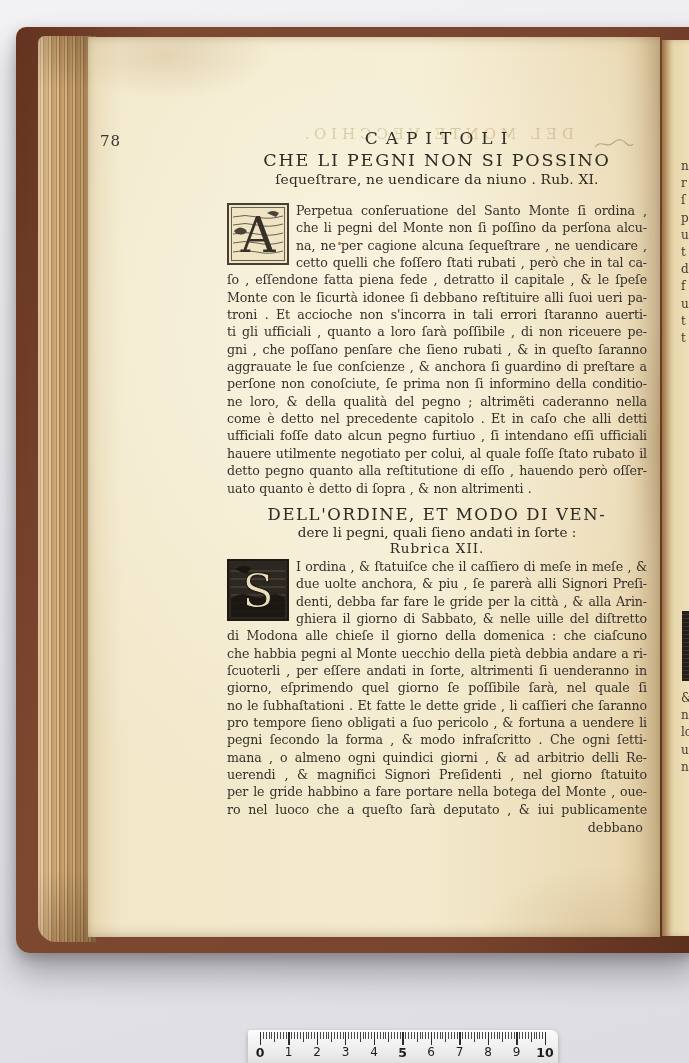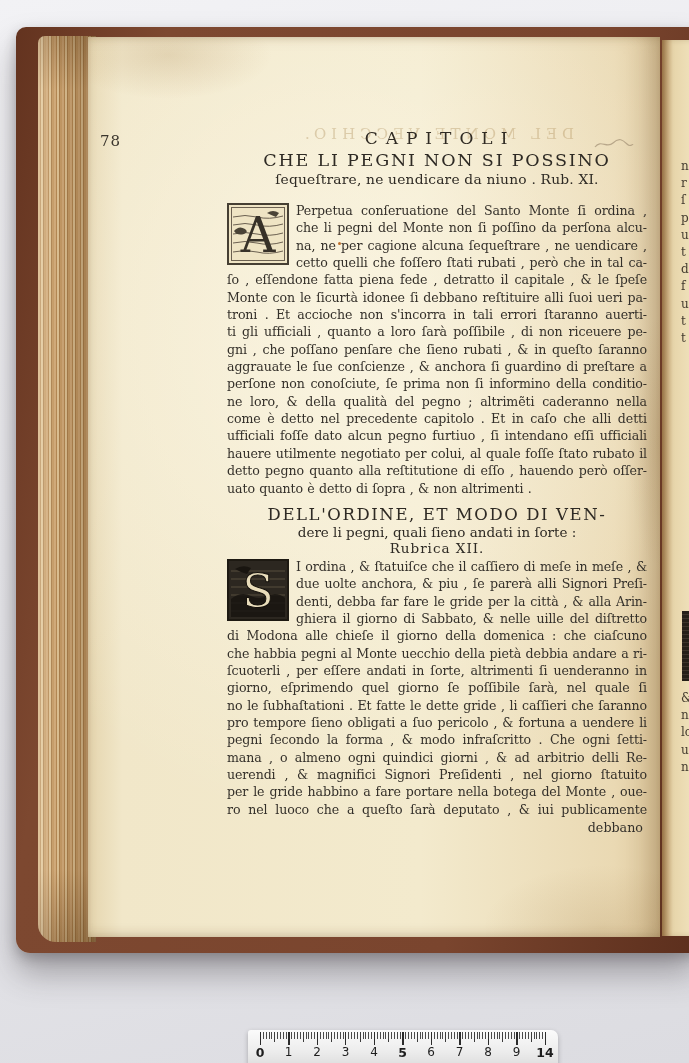--- a/index.html
+++ b/index.html
@@ -215,14 +215,14 @@
   <span class="ruler-num bold" style="--i:0">0</span>
   <span class="ruler-num" style="--i:1">1</span>
   <span class="ruler-num" style="--i:2">2</span>
   <span class="ruler-num" style="--i:3">3</span>
   <span class="ruler-num" style="--i:4">4</span>
   <span class="ruler-num bold" style="--i:5">5</span>
   <span class="ruler-num" style="--i:6">6</span>
   <span class="ruler-num" style="--i:7">7</span>
   <span class="ruler-num" style="--i:8">8</span>
   <span class="ruler-num" style="--i:9">9</span>
-  <span class="ruler-num bold" style="--i:10">14</span>
+  <span class="ruler-num bold" style="--i:10">10</span>
 </div>
 
 </body></html>

